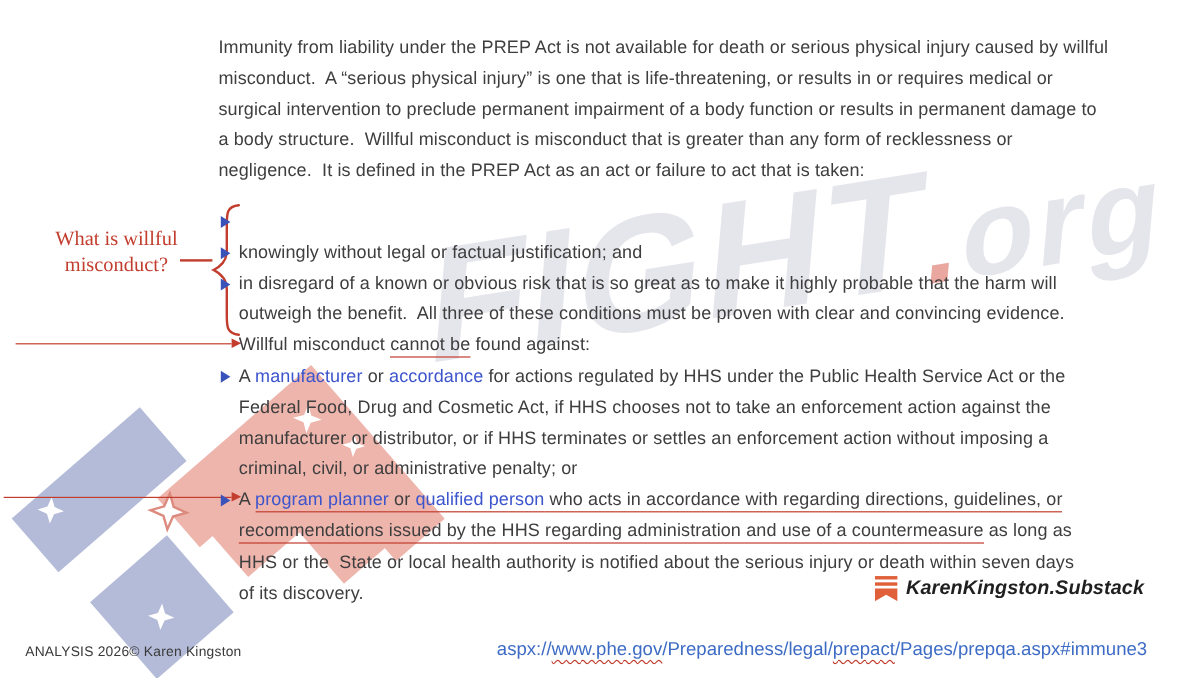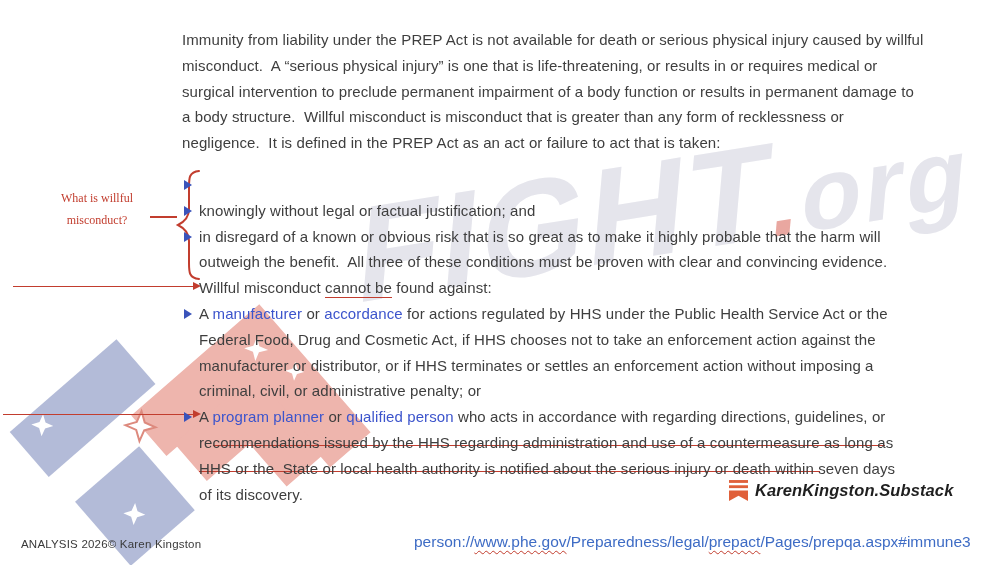--- a/index.html
+++ b/index.html
@@ -15,21 +15,21 @@
     transform:rotate(-9deg) skewX(-14deg);transform-origin:0 50%;
     user-select:none;
   }
   .wm-text .tld{font-size:100px;}
   .wm-text .dot{color:var(--watermark_dot,#e9a7a0);}
   .wm-logo{position:absolute;left:-20px;top:295px;z-index:0;}
   
   .question{
     position:absolute;left:22px;top:188px;width:150px;text-align:center;z-index:2;
     font-family:"Liberation Serif","DejaVu Serif",serif;
-    font-size:12px;line-height:21.5px;color:var(--accent_red,#c23d2e);white-space:pre-line;
+    font-size:17px;line-height:21.5px;color:var(--accent_red,#c23d2e);white-space:pre-line;
   }
   .connector{position:absolute;left:150px;top:216px;width:27px;height:2px;background:var(--accent_red,#c23d2e);z-index:2;}
   .brace{position:absolute;left:175px;top:168px;z-index:2;}
   .red-arrow{position:absolute;height:0;border-top:1.6px solid var(--accent_red,#c23d2e);z-index:2;}
   .red-arrow::after{
     content:"";position:absolute;right:-8px;top:-4.7px;width:0;height:0;
     border-left:8px solid var(--accent_red,#c23d2e);
     border-top:4px solid transparent;border-bottom:4px solid transparent;
   }
   .arrow1{left:13px;top:286px;width:180px;}
@@ -43,21 +43,21 @@
   #list{position:absolute;left:182px;top:172px;width:810px;z-index:2;
     font-size:15px;line-height:25.8px;color:var(--text_dark,#3e3e3e);letter-spacing:0.1px;}
   #list .line{position:relative;padding-left:17px;min-height:25.8px;white-space:pre-wrap;}
   #list .tri{
     position:absolute;left:2px;top:8px;width:0;height:0;
     border-left:8px solid var(--bullet_blue,#3a53ba);
     border-top:5px solid transparent;border-bottom:5px solid transparent;
   }
   .link{color:var(--link_blue,#3c54cc);}
   .redunder{border-bottom:1.5px solid var(--accent_red,#c23d2e);padding-bottom:1px;}
-  .redline{border-bottom:1.5px solid var(--accent_red,#c23d2e);padding-bottom:20px;}
+  .redline{border-bottom:1.5px solid var(--accent_red,#c23d2e);padding-bottom:1px;}
   
   .substack{position:absolute;left:729px;top:480px;display:flex;align-items:center;gap:7px;z-index:2;}
   .substack .label{font-size:16.5px;font-weight:600;color:var(--substack_text,#1f1f1f);letter-spacing:0.1px;font-style:italic;}
   
   .credit{position:absolute;left:21px;top:538px;font-size:11.5px;color:var(--credit_dark,#3a3a3a);letter-spacing:0.2px;z-index:2;}
   #url{position:absolute;left:414px;top:533px;font-size:15.5px;color:var(--url_blue,#3e6cc5);z-index:2;white-space:nowrap;}
   .wavy{text-decoration:underline wavy var(--accent_red,#c23d2e) 1px;text-underline-offset:3px;}
 </style>
 </head>
 <body>
@@ -112,13 +112,13 @@
 <div class="substack">
   <svg width="19" height="21" viewBox="0 0 20 22">
     <rect x="0" y="0" width="20" height="3" fill="var(--substack_orange,#e0603a)"></rect>
     <rect x="0" y="5.5" width="20" height="3" fill="var(--substack_orange,#e0603a)"></rect>
     <path d="M0,11 h20 v11 l-10,-5.6 -10,5.6 z" fill="var(--substack_orange,#e0603a)"></path>
   </svg>
   <span class="label">KarenKingston.Substack</span>
 </div>
 
 <div class="credit">ANALYSIS 2026© Karen Kingston</div>
-<div id="url"><span>person://</span><span class="wavy">www.phe.gov</span><span>/Preparedness/legal/</span><span class="wavy">prepact</span><span>/Pages/prepqa.aspx#immune3</span></div>
+<div id="url"><span>aspx://</span><span class="wavy">www.phe.gov</span><span>/Preparedness/legal/</span><span class="wavy">prepact</span><span>/Pages/prepqa.aspx#immune3</span></div>
 
 </body></html>

